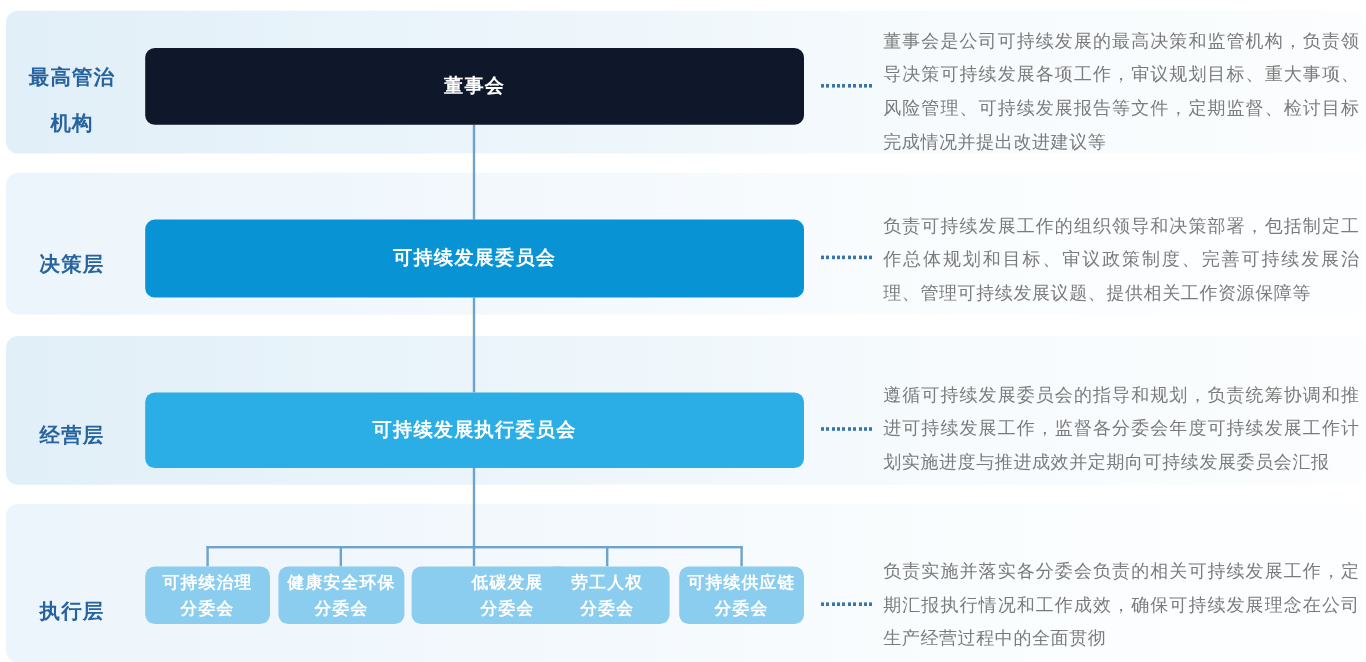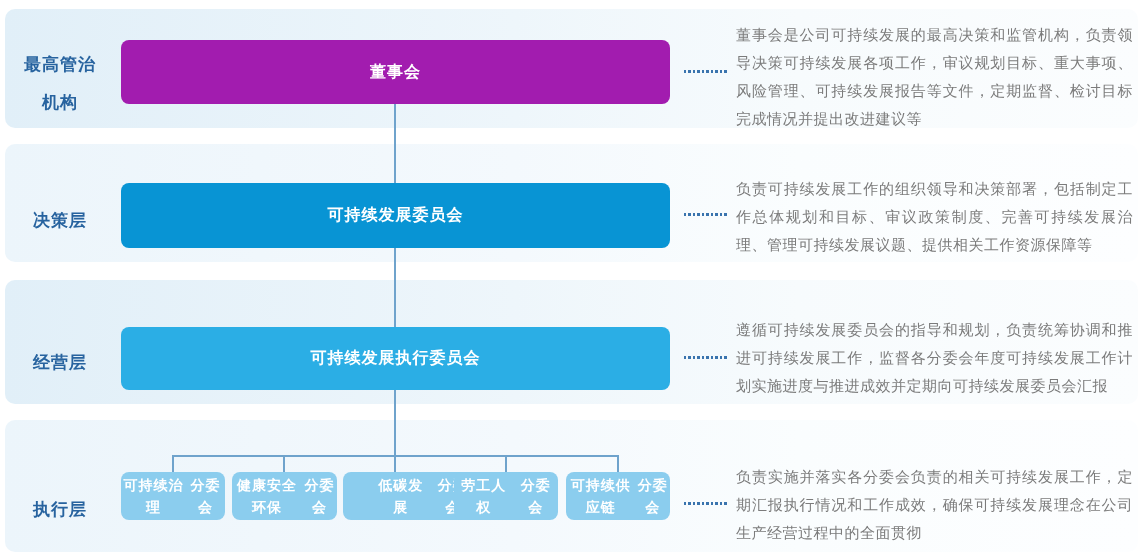--- a/index.html
+++ b/index.html
@@ -29,30 +29,30 @@
   .tier-label.t2{left:15px;width:90px;top:202px;}
   .tier-label.t3{left:15px;width:90px;top:344px;}
   .tier-label.t4{left:15px;width:90px;top:491px;}
 
   
   .org-box{
     position:absolute;left:121px;width:549px;border-radius:8px;
     color:#ffffff;font-weight:bold;font-size:16px;letter-spacing:1px;
     display:flex;align-items:center;justify-content:center;
   }
-  .org-box.board{top:40px;height:64px;background:#a21caf;}
+  .org-box.board{top:40px;height:64px;background:#0f172a;}
   .org-box.committee{top:183px;height:65px;background:#0894d4;}
   .org-box.exec{top:327px;height:63px;background:#2baee5;}
 
   
   .sub-box{
     position:absolute;top:472px;height:48px;border-radius:8px;
     background:#8bcdee;color:#ffffff;font-weight:bold;font-size:14px;
     line-height:22px;letter-spacing:1px;text-align:center;
-    display:flex;flex-direction:row;align-items:center;justify-content:center;
+    display:flex;flex-direction:column;align-items:center;justify-content:center;
   }
   .sub-box.s1{left:121px;width:104px;}
   .sub-box.s2{left:232px;width:105px;}
   .sub-box.s3{left:343px;width:104px;padding-left:28px;}
   .sub-box.s4{left:454px;width:104px;}
   .sub-box.s5{left:566px;width:104px;text-align:center;}
 
   
   .conn{position:absolute;background:#6fa3cc;}
   .conn.v{width:2px;}

